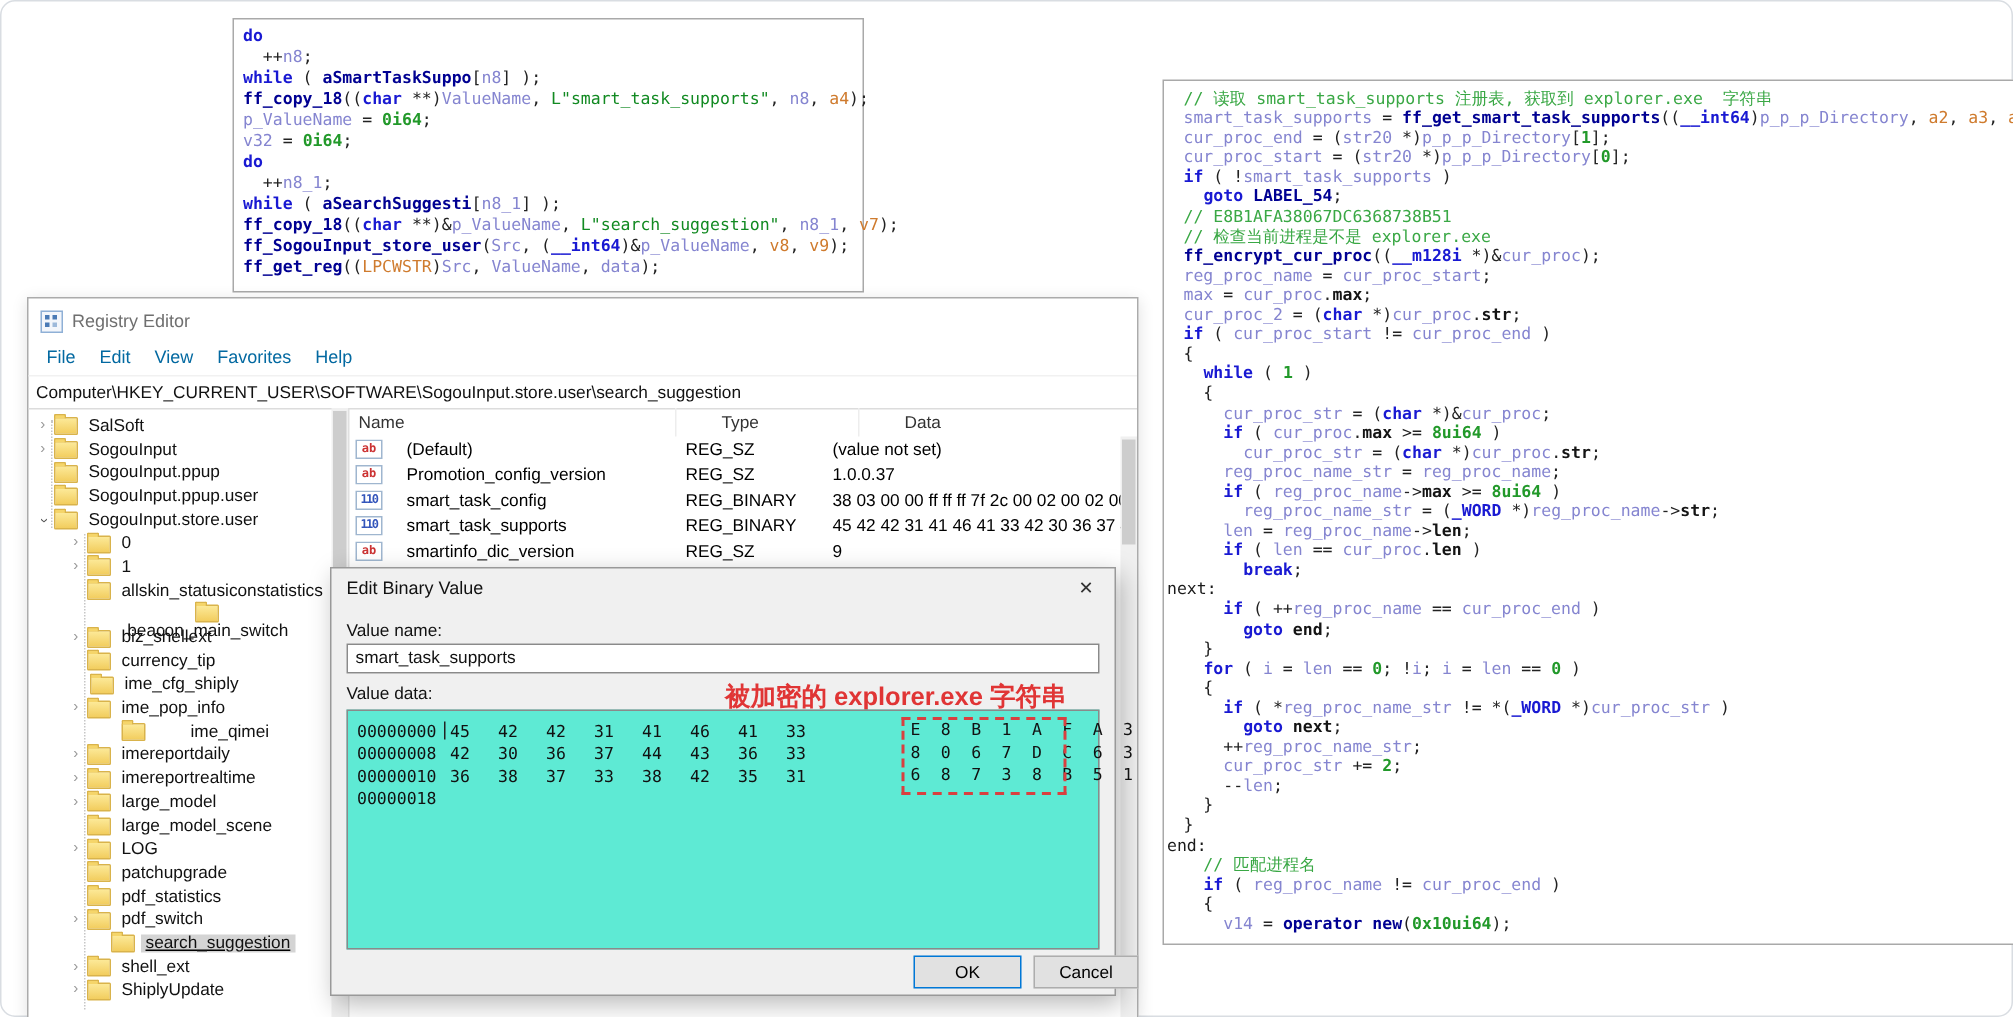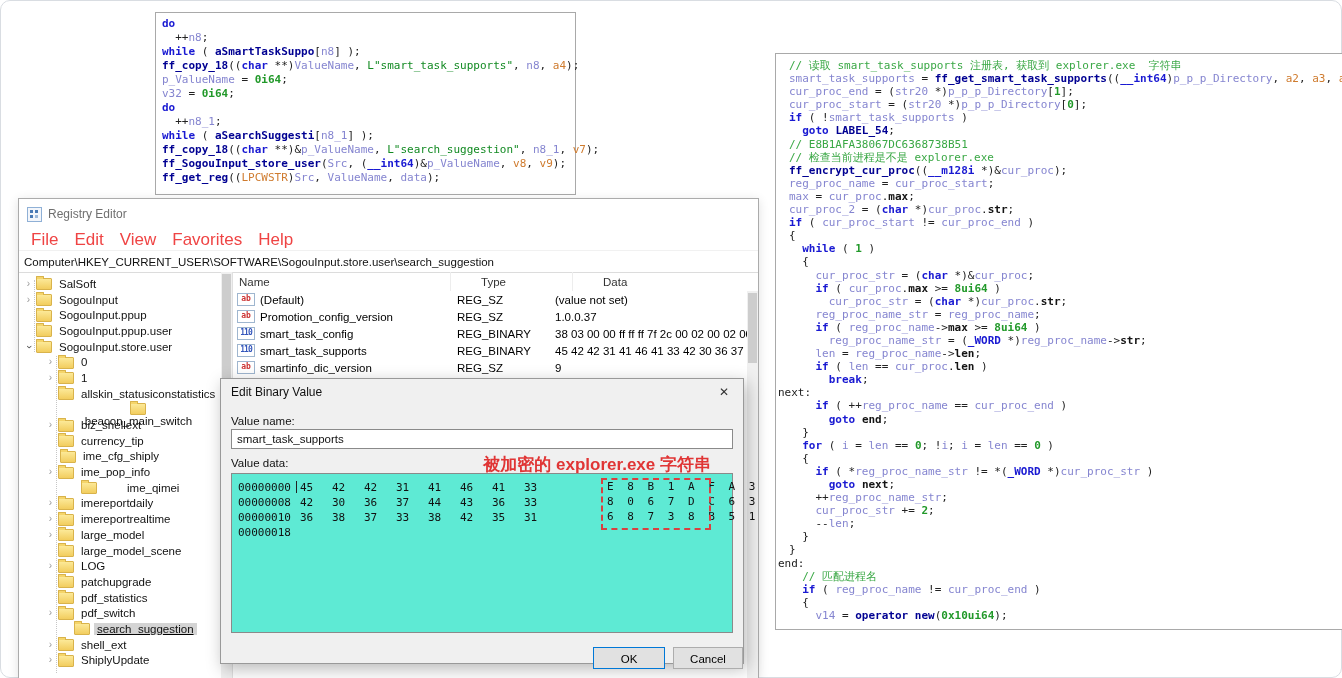--- a/index.html
+++ b/index.html
@@ -31,21 +31,21 @@
   
   #regedit{
     position:absolute;left:18px;top:198px;width:739px;height:480px;
     background:#fff;border:1px solid #ababab;box-shadow:0 2px 10px rgba(0,0,0,.12);
   }
   .titlebar{height:30px;display:flex;align-items:center;padding-left:8px;gap:6px;}
   .reg-icon{width:13px;height:13px;position:relative;background:#f3f6fb;border:1px solid #8fb0d6;flex:0 0 auto;}
   .reg-icon::before{content:"";position:absolute;left:2px;top:2px;width:3px;height:3px;background:#4a7ab5;
     box-shadow:5px 0 #4a7ab5,0 5px #4a7ab5,5px 5px #9db9da;}
   .title-text{font-size:12px;color:#6f6f6f;}
-  .menubar{height:21px;display:flex;align-items:center;padding-left:4px;font-size:17px;color:#ef4444;}
+  .menubar{height:21px;display:flex;align-items:flex-start;padding-left:4px;font-size:12px;color:#0369a1;}
   .menu-item{padding:2px 8px;}
   .addressbar{height:21px;border-top:1px solid #f1f1f1;border-bottom:1px solid #dcdcdc;display:flex;align-items:center;}
   .address-input{flex:1;font-size:11.5px;color:#111;padding:2px 5px;white-space:nowrap;overflow:hidden;}
   .win-body{position:absolute;top:73px;bottom:0;left:0;right:0;display:flex;overflow:hidden;}
 
   
   .tree-pane{width:214px;border-right:1px solid #e0e0e0;position:relative;overflow:hidden;font-size:11.5px;padding-top:4px;box-sizing:border-box;}
   .guide{position:absolute;border-left:1px dotted #c6c6c6;width:0;}
   .g1{left:15px;top:8px;height:72px;}
   .g2{left:37px;top:84px;bottom:6px;}
@@ -66,21 +66,21 @@
   .values-header{display:flex;height:19px;align-items:center;color:#333;gap:24px;}
   .hcell{border-right:1px solid #ededed;height:100%;display:flex;align-items:center;box-sizing:border-box;}
   .col-name{width:218px;padding-left:6px;}
   .col-type{width:98px;padding-left:6px;}
   .col-data{flex:1;padding-left:6px;border-right:none;}
   .val-row{display:flex;height:17px;align-items:center;}
   .vcell{overflow:hidden;white-space:nowrap;box-sizing:border-box;}
   .vcell.name{width:218px;display:flex;align-items:center;}
   .vcell.type{width:98px;padding-left:6px;}
   .vcell.data{flex:1;padding-left:6px;}
-  .val-icon{width:16px;height:11px;margin:0 5px 0 4px;border:1px solid #9fb6cf;background:#fff;
+  .val-icon{width:16px;height:11px;margin:0 16px 0 4px;border:1px solid #9fb6cf;background:#fff;
     font-size:8px;line-height:10px;text-align:center;font-weight:bold;flex:0 0 auto;
     font-family:"DejaVu Sans Mono",monospace;}
   .val-icon.sz{color:#cc3333;}
   .val-icon.bin{color:#3355bb;letter-spacing:-1px;}
   .values-scroll{right:0;top:19px;bottom:0;}
 
   
   #dialog{
     position:absolute;left:220px;top:378px;width:522px;height:284px;
     background:#f0f0f0;border:1px solid #999;box-shadow:3px 5px 16px rgba(0,0,0,.28);
@@ -96,22 +96,22 @@
   .annotation{position:absolute;right:32px;top:74px;color:#e03535;font-weight:bold;font-size:17px;}
   .hex-box{position:absolute;left:10px;right:10px;top:94px;height:160px;background:#5eead4;
     border:1px solid #8a8a8a;font-family:"DejaVu Sans Mono",monospace;font-size:11px;padding-top:6px;box-sizing:border-box;}
   .hex-row{height:15px;display:flex;align-items:center;position:relative;}
   .hex-offset{width:58px;padding-left:6px;flex:0 0 auto;}
   .hex-bytes{display:flex;margin-left:4px;}
   .hex-byte{width:32px;flex:0 0 auto;}
   .hex-ascii{position:absolute;left:375px;top:0;letter-spacing:3.5px;white-space:pre;}
   .caret{position:absolute;left:64px;top:7px;width:1px;height:12px;background:#222;}
   .dashed-box{position:absolute;left:369px;top:4px;width:106px;height:48px;border:2px dashed #d84040;}
-  .btn{position:absolute;top:268px;height:22px;background:#e1e1e1;border:1px solid #adadad;
-    font-size:11.5px;text-align:center;line-height:20px;box-sizing:border-box;}
+  .btn{position:absolute;top:258px;height:22px;background:#e1e1e1;border:1px solid #adadad;
+    font-size:11.5px;text-align:center;line-height:20px;box-sizing:border-box;margin-left:16px;}
   #ok-btn{left:372px;width:72px;border-color:#0078d7;}
   #cancel-btn{left:452px;width:70px;}
 </style>
 </head>
 <body>
 
 <div class="card"></div>
 
 <div class="code-box" id="code-top">
     <div class="cl"><span class="t-k">do</span></div>

